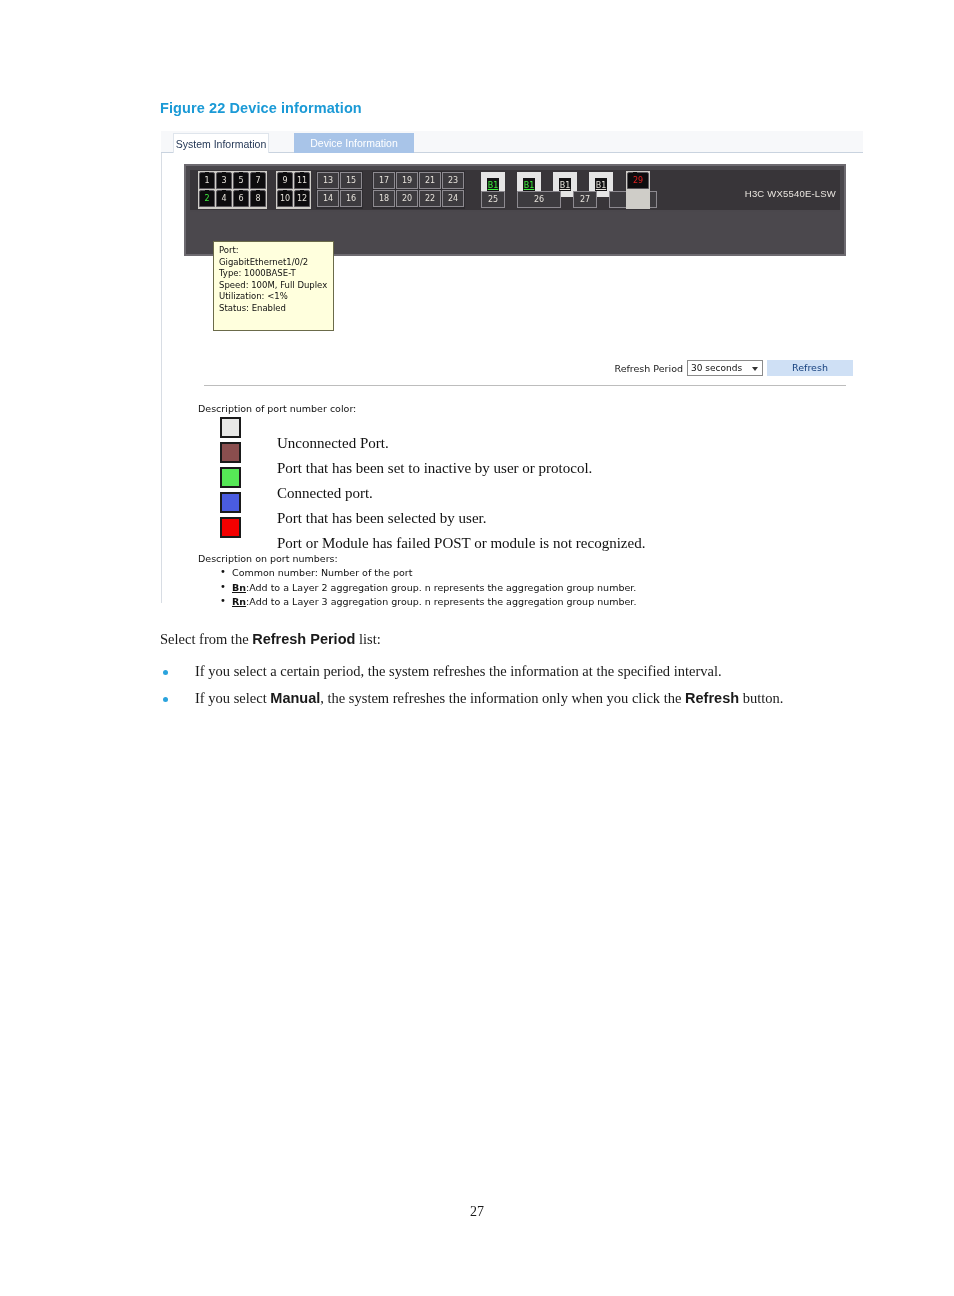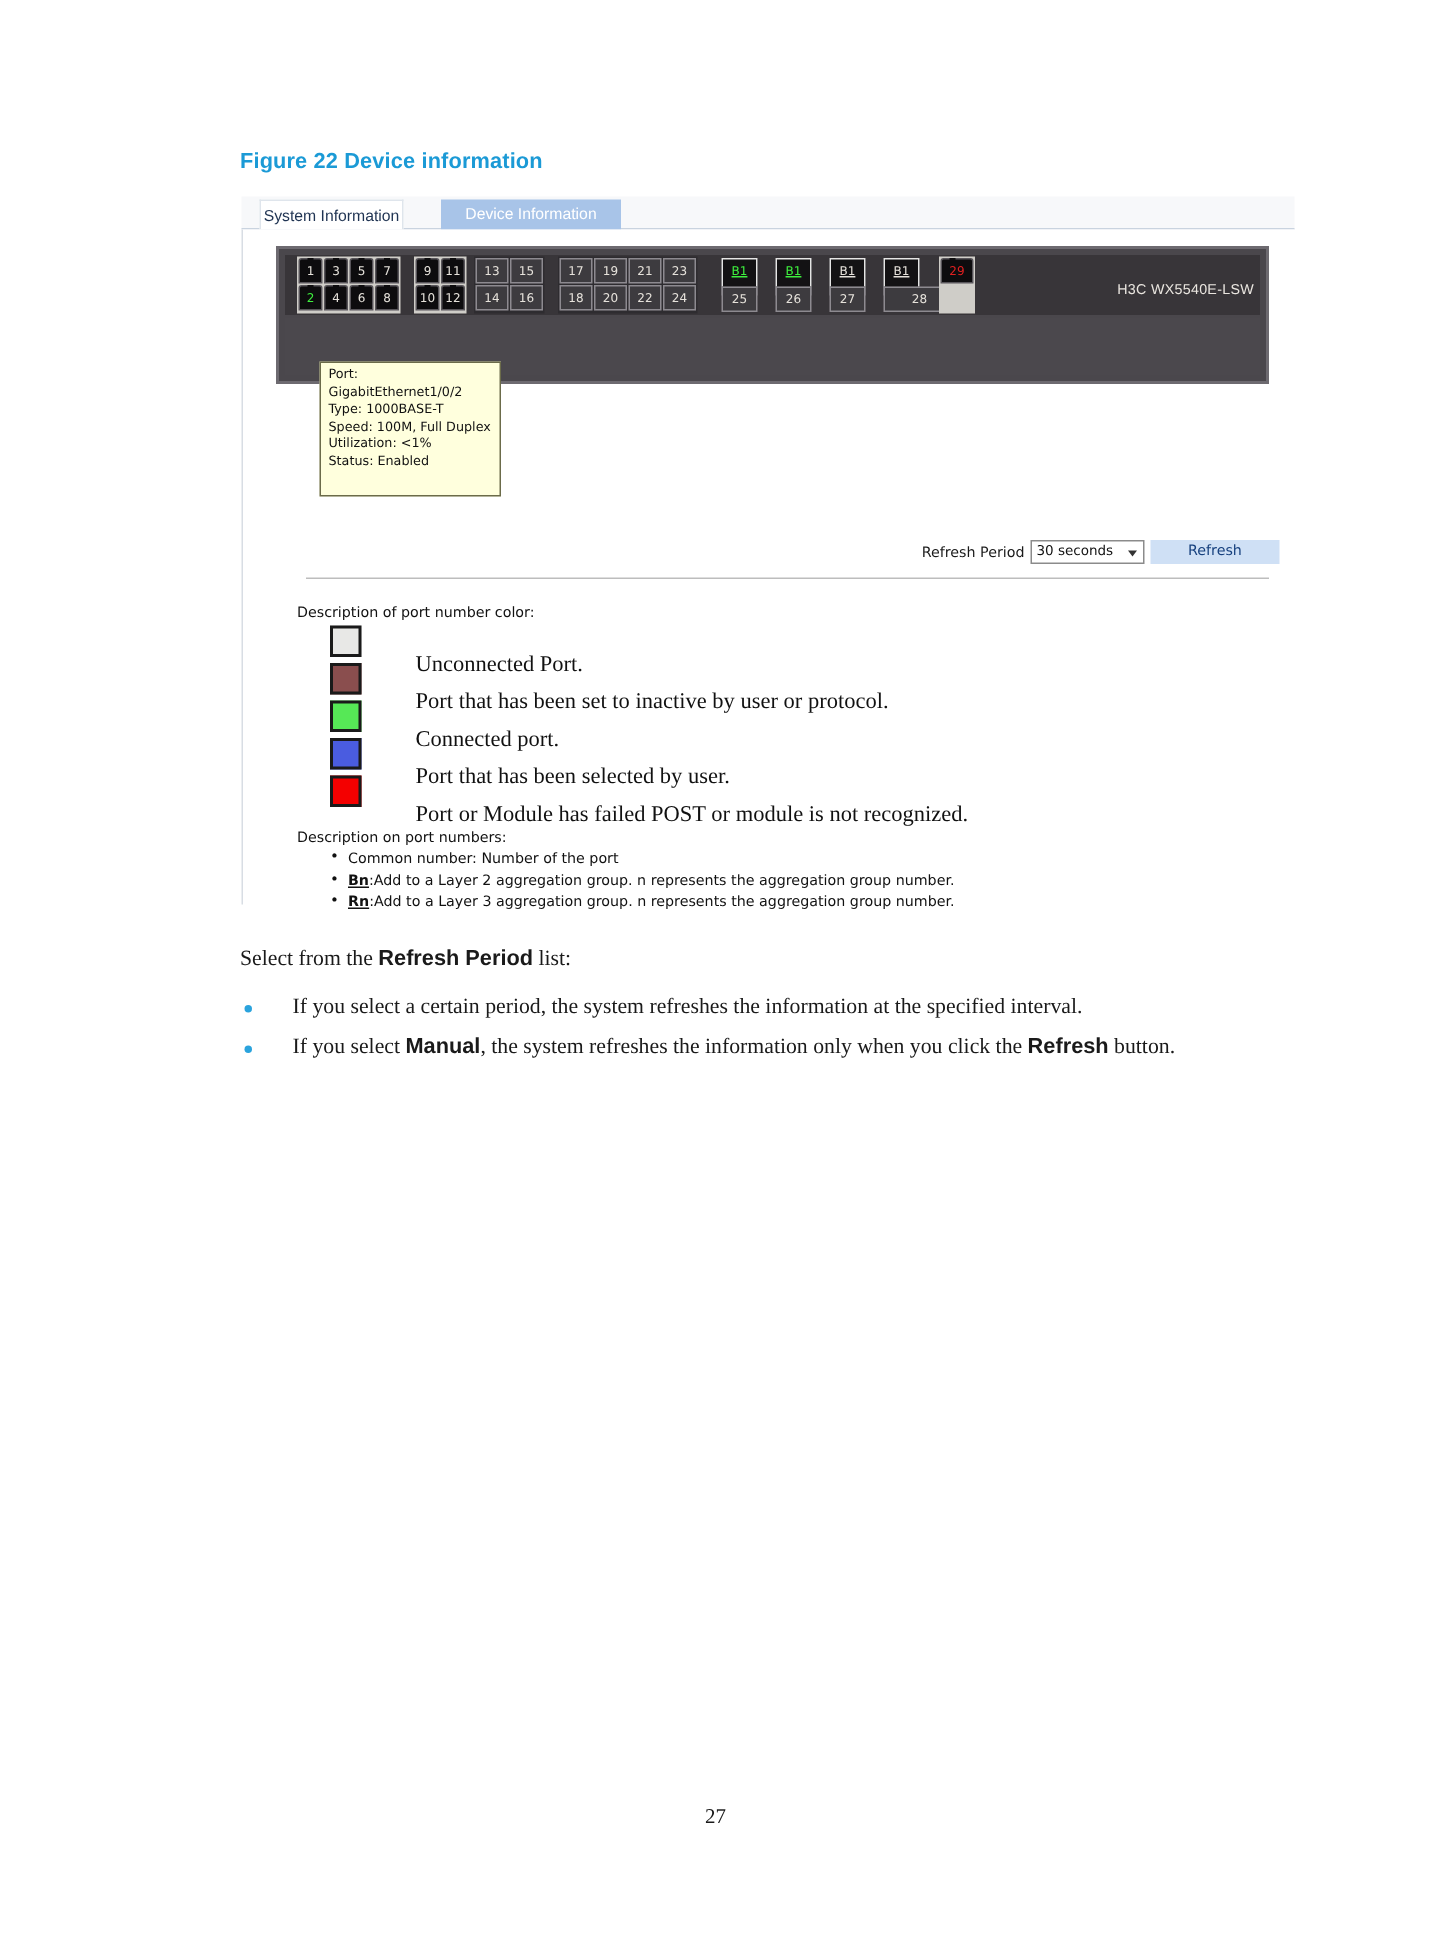--- a/index.html
+++ b/index.html
@@ -171,21 +171,21 @@
   }
   .port.empty { color: transparent; }
   .p-green { color: #3ef03e; }
   .p-red   { color: #e02020; }
   .p-white { color: #e6e2db; }
 
   .agg {
     width: 24px;
     height: 25px;
     background: #131214;
-    border: 1px solid #e5e5e5;
+    border: 6px solid #e5e5e5;
     box-sizing: border-box;
     font-size: 8px;
     line-height: 15px;
     text-align: center;
     font-family: "DejaVu Sans", sans-serif;
     text-decoration: underline;
   }
 
   
   .tooltip {
@@ -447,21 +447,21 @@
 
         <div class="pgroup dark" style="left:290px; background:transparent; gap:2px;">
           <div class="prow" style="gap:12px;">
             <div class="agg p-green">B1</div>
             <div class="agg p-green">B1</div>
             <div class="agg p-white">B1</div>
             <div class="agg p-white">B1</div>
           </div>
           <div class="prow" style="gap:12px;">
             <div class="port wide framed p-white" style="width:24px;">25</div>
-            <div class="port wide framed p-white" style="width:24px;">26</div>
+            <div class="port wide framed p-white" style="width:44px;">26</div>
             <div class="port wide framed p-white" style="width:24px;">27</div>
             <div class="port wide framed p-white" style="width:48px;">28</div>
           </div>
         </div>
 
         <div class="pgroup" style="left:436px; background:#cfcdc8;">
           <div class="prow">
             <div class="port rj p-red" style="width:22px;">29</div>
           </div>
           <div class="prow">

